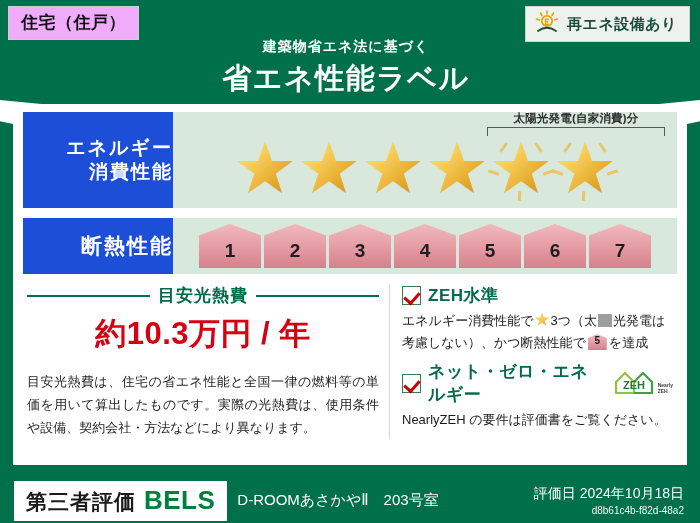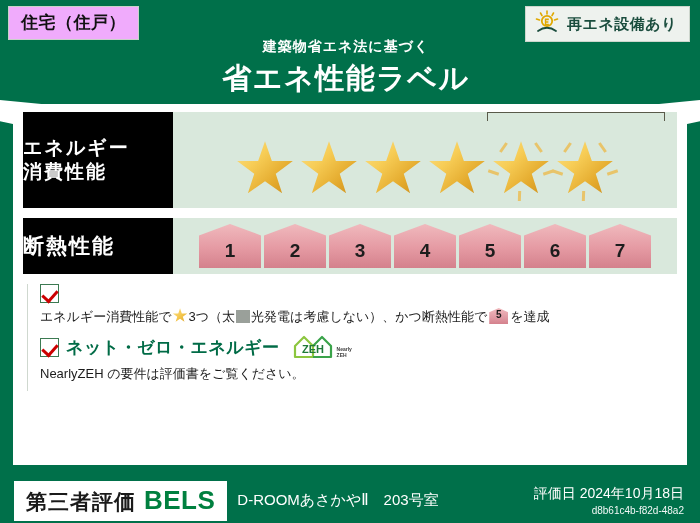--- a/index.html
+++ b/index.html
@@ -81,22 +81,22 @@
     position: absolute; left: 13px; right: 13px; top: 104px; bottom: 58px;
     background: #ffffff; z-index: 7;
   }
 
   
   #perf-rows { padding: 8px 10px 0 10px; }
 
   .perf-row { display: flex; align-items: stretch; position: relative; }
   .perf-label {
     width: 150px; flex: 0 0 150px;
-    background: #000000; color: #ffffff;
-    display: flex; flex-direction: column; align-items: flex-start; justify-content: center;
+    background: #1d4ed8; color: #ffffff;
+    display: flex; flex-direction: column; align-items: flex-end; justify-content: center;
     font-size: 19px; font-weight: bold; letter-spacing: 2px;
     line-height: 1.25;
   }
   .perf-label.single { font-size: 21px; }
   .perf-body {
     flex: 1 1 auto; background: #d9e8dc;
     display: flex; align-items: center; justify-content: center;
     position: relative;
   }
 
@@ -277,20 +277,21 @@
     <div id="perf-rows">
 
       <div class="perf-row" id="row-energy">
         <div class="perf-label">
           <span>エネルギー</span>
           <span>消費性能</span>
         </div>
         <div class="perf-body">
 
           <div id="solar-annot">
+            <div class="lab">太陽光発電(自家消費)分</div>
             <div class="bracket"></div>
           </div>
 
           <div id="stars-wrap">
             <div class="star-cell">
                 <div class="star-shape"></div>
               </div>
             <div class="star-cell">
                 <div class="star-shape"></div>
               </div>
@@ -354,26 +355,36 @@
               <div class="house-shape"></div>
               <span class="house-num">7</span>
             </div>
           </div>
         </div>
       </div>
     </div>
 
     <div id="lower">
 
+      <div id="lower-left">
+        <div id="cost-head">
+          <span class="rule"></span>
+          <span class="txt">目安光熱費</span>
+          <span class="rule"></span>
+        </div>
+        <div id="cost-value">約10.3万円 / 年</div>
+        <div id="cost-note">目安光熱費は、住宅の省エネ性能と全国一律の燃料等の単価を用いて算出したものです。実際の光熱費は、使用条件や設備、契約会社・方法などにより異なります。</div>
+      </div>
 
       <div id="lower-right">
 
         <div class="check-item">
           <div class="check-head">
             <span class="checkbox"></span>
+            <span class="check-title">ZEH水準</span>
           </div>
           <div class="check-desc"><span>エネルギー消費性能で</span><span class="inline-star"></span><span>3つ（太</span><span class="redacted"></span><span>光発電は考慮しない）、かつ断熱性能で</span><span class="inline-house"><span class="hs"></span><span class="hn">5</span></span><span>を達成</span></div>
         </div>
 
         <div class="check-item">
           <div class="check-head">
             <span class="checkbox"></span>
             <span class="check-title">ネット・ゼロ・エネルギー</span>
             <span class="zeh-logo">
               <span class="zeh-mark">

